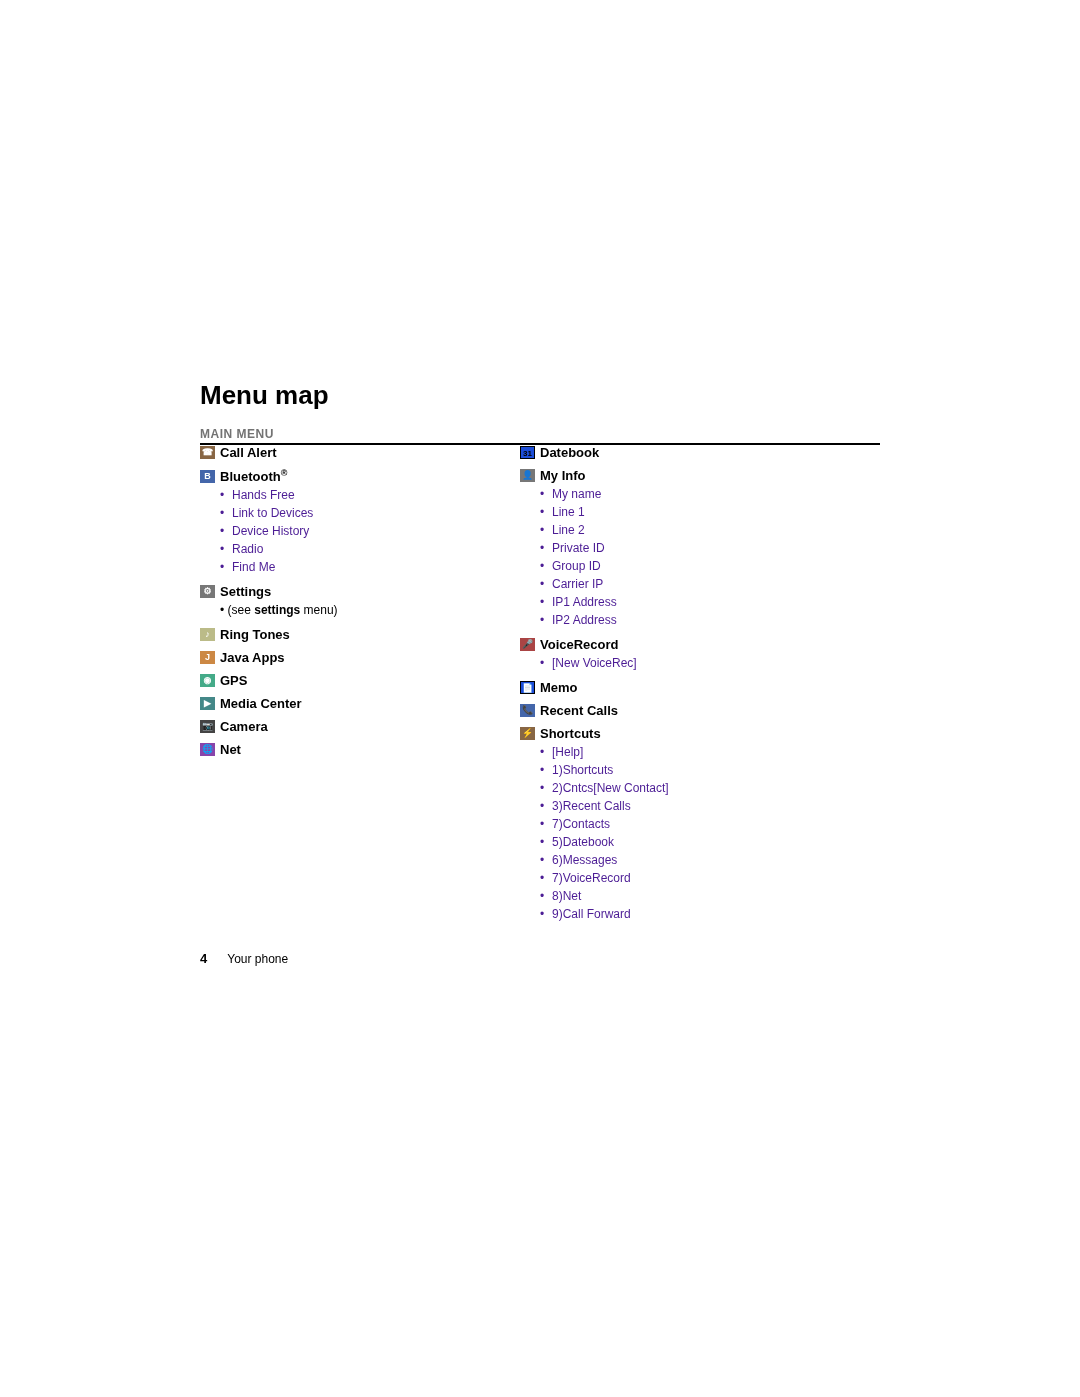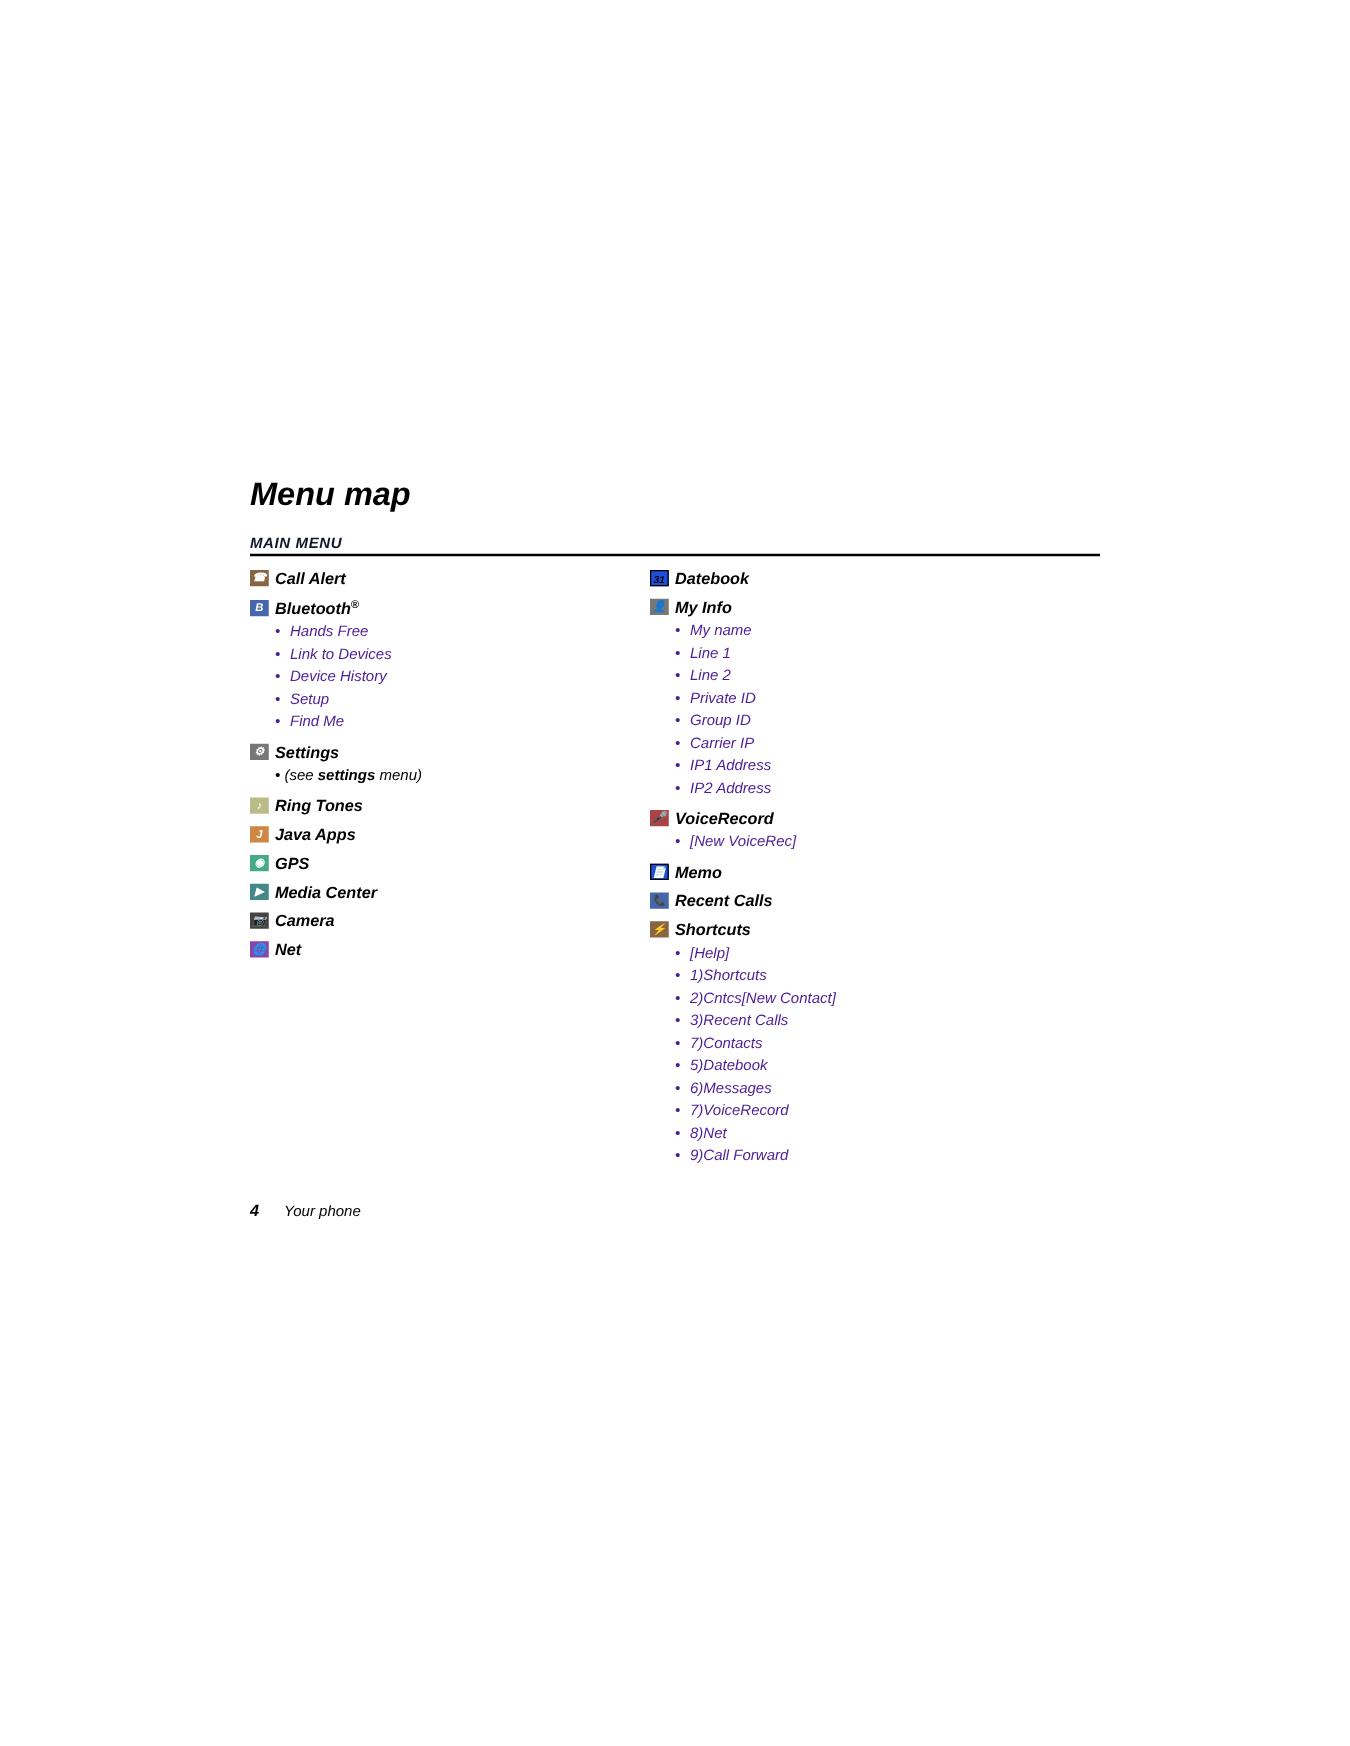--- a/index.html
+++ b/index.html
@@ -13,21 +13,20 @@
       min-height: 1397px;
     }
 
     .page {
       width: 1080px;
       min-height: 1397px;
       background: #ffffff;
       display: flex;
       flex-direction: column;
       align-items: center;
-      font-style: italic;
     }
 
     .content-area {
       width: 680px;
       margin-top: 380px;
       margin-bottom: 60px;
     }
 
     .page-title {
       font-size: 26px;
@@ -36,22 +35,21 @@
       color: #000;
     }
 
     .section-header {
       font-size: 12px;
       font-weight: bold;
       text-transform: uppercase;
       letter-spacing: 0.5px;
       border-bottom: 2px solid #000;
       padding-bottom: 2px;
-      margin-bottom: 10px;
-      color: #0f172a;
+      color: #737373;
     }
 
     .menu-columns {
       display: flex;
       gap: 40px;
       align-items: flex-start;
     }
 
     .col-left {
       flex: 0 0 280px;
@@ -173,21 +171,21 @@
 
         <div class="menu-item">
           <div class="menu-item-title">
             <span class="icon-box blue">B</span>
             <span>Bluetooth<span class="registered">®</span></span>
           </div>
           <ul class="sub-list">
             <li>Hands Free</li>
             <li>Link to Devices</li>
             <li>Device History</li>
-            <li>Setup</li>
+            <li>Radio</li>
             <li>Find Me</li>
           </ul>
         </div>
 
         <div class="menu-item">
           <div class="menu-item-title">
             <span class="icon-box gray">⚙</span>
             <span>Settings</span>
           </div>
           <div class="sub-note">• (see <span class="bold-word">settings</span> menu)</div>

